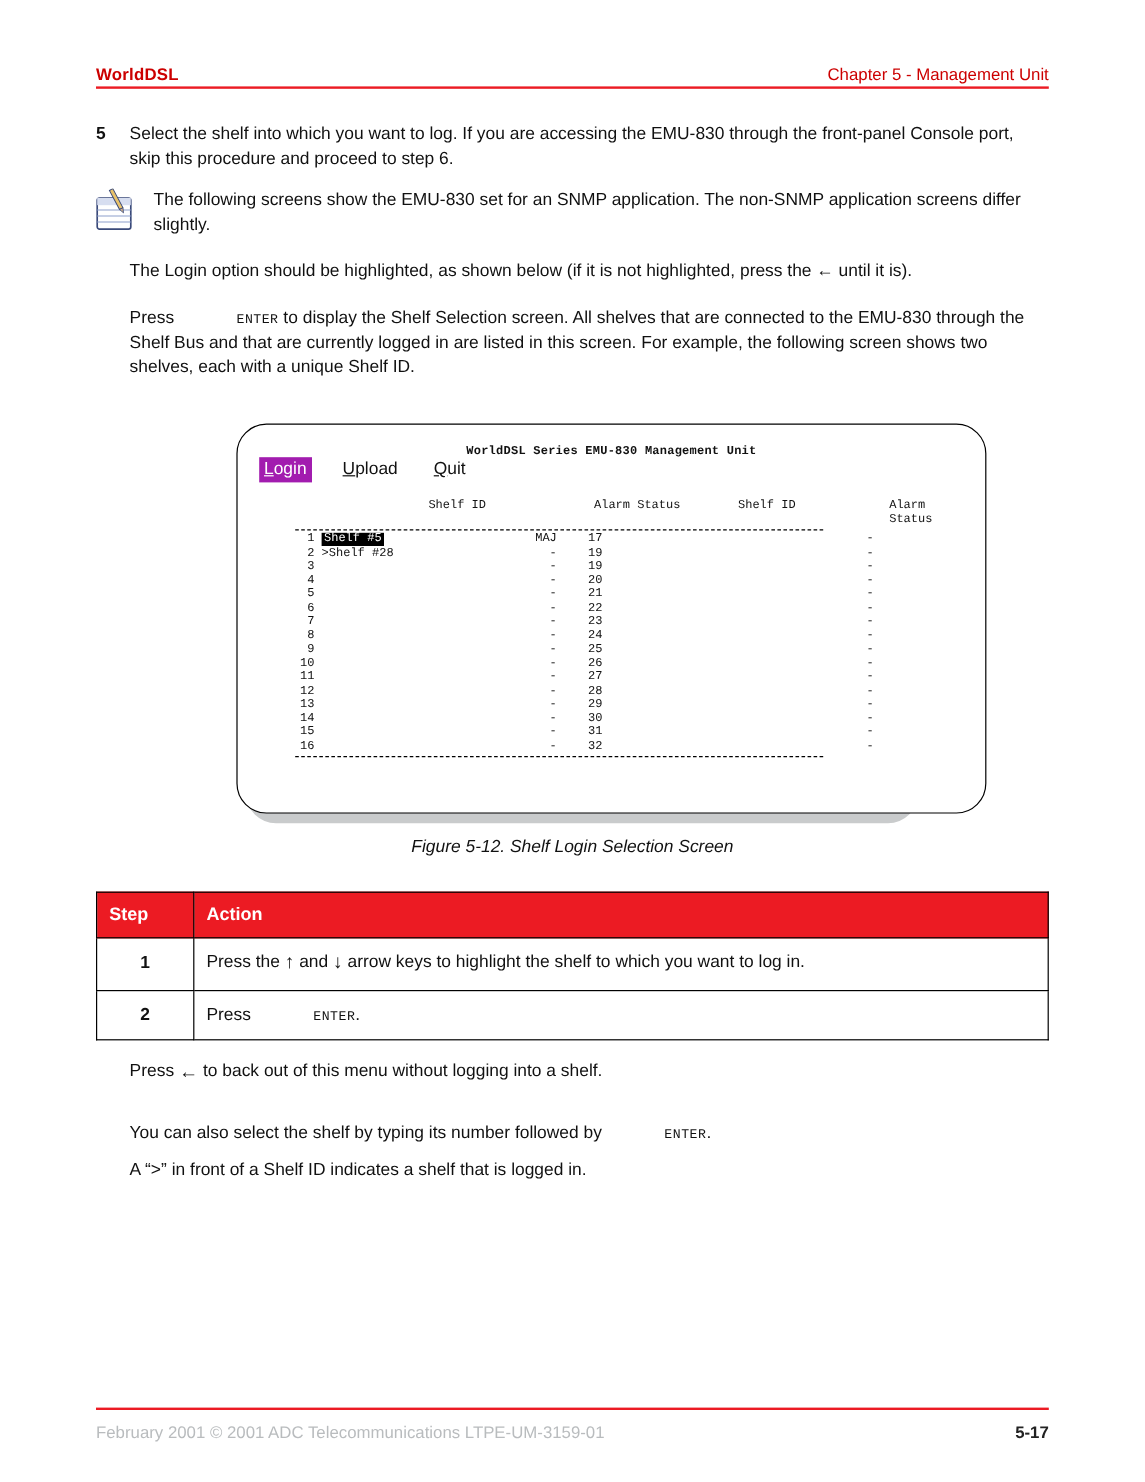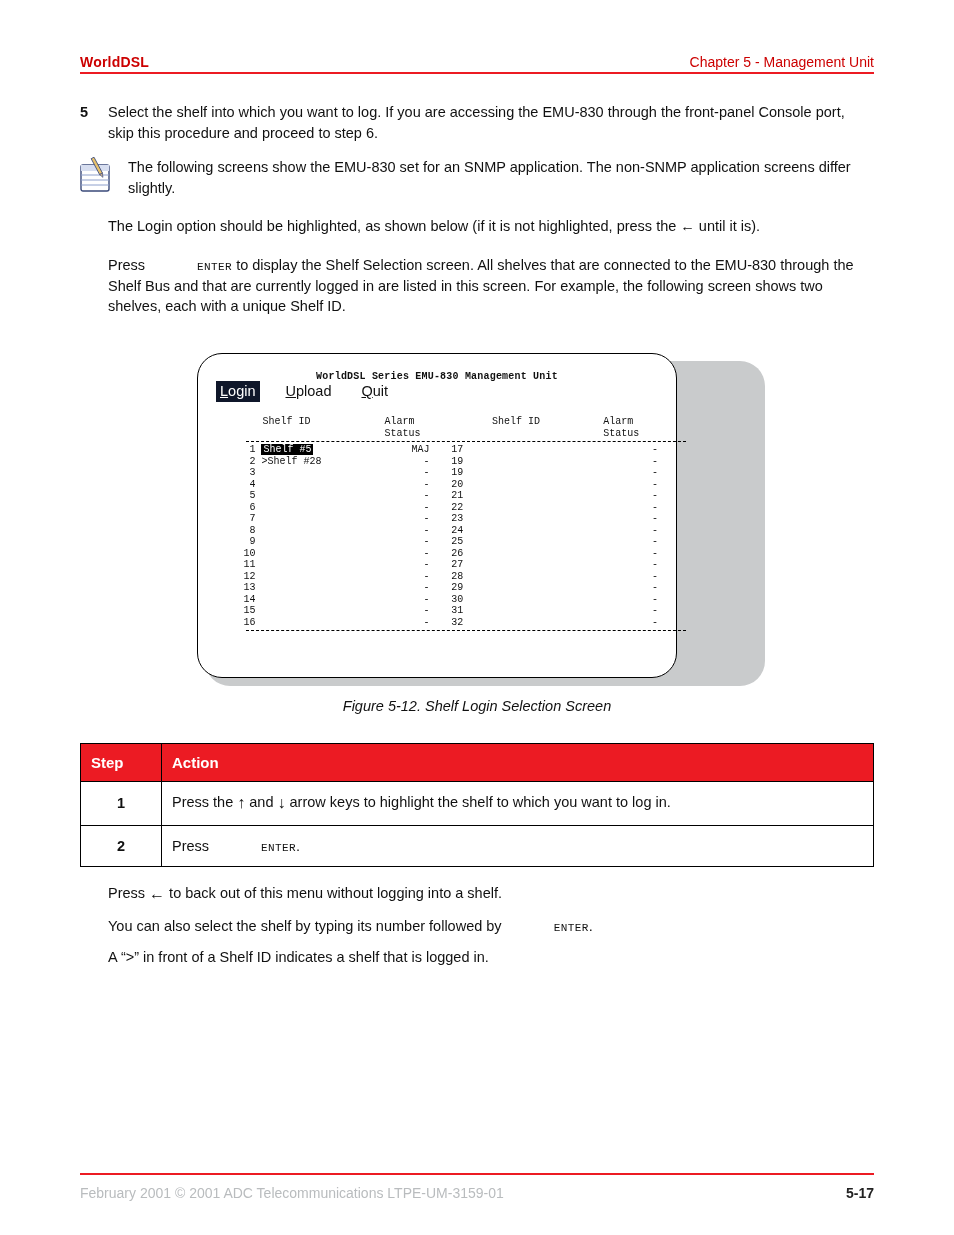--- a/index.html
+++ b/index.html
@@ -21,29 +21,29 @@
   .step-text{}
 
   .note-row{display:flex;align-items:flex-start;margin-top:14px;}
   .note-icon{width:30px;height:36px;margin-right:18px;flex:0 0 30px;}
   .note-icon svg{width:30px;height:36px;display:block;}
   .note-text{}
 
   .para{margin-top:18px;}
 
   .terminal-wrap{margin:36px auto 10px auto;width:560px;position:relative;}
-  .terminal{width:480px;background:#fff;border:1px solid #000;border-radius:25px;box-sizing:border-box;padding:14px 18px 44px 18px;position:relative;z-index:2;}
+  .terminal{width:625px;background:#fff;border:1px solid #000;border-radius:25px;box-sizing:border-box;padding:14px 18px 44px 18px;position:relative;z-index:2;}
   .terminal-shadow{position:absolute;top:8px;left:8px;width:560px;height:100%;background:#c9cbcc;border-radius:25px;z-index:1;}
   .term-menu{display:flex;gap:22px;align-items:center;height:14px;}
-  .menu-sel{background:#0f172a;color:#fff;padding:0 4px;}
+  .menu-sel{background:#a21caf;color:#fff;padding:0 4px;}
   .menu-item{padding:0 4px;}
   .u{text-decoration:underline;}
 
   .shelf-table{font-family:"Courier New",monospace;font-size:10px;line-height:1.15;margin-top:18px;}
-  .shelf-head{display:flex;}
+  .shelf-head{display:flex;justify-content:flex-end;}
   .col-idx{width:46px;text-align:right;padding-right:6px;}
   .col-id{width:138px;}
   .col-alarm{width:58px;text-align:right;padding-right:8px;}
   .col-idx2{width:30px;text-align:right;padding-right:6px;}
   .col-id2{width:158px;}
   .col-alarm2{width:62px;text-align:right;}
   .dashline{border-top:1px dashed #000;margin:2px 0 2px 30px;width:440px;}
   .sh-row{display:flex;}
   .cell-sel{background:#000;color:#fff;padding:0 2px;}
 
@@ -283,21 +283,21 @@
             <span>Press </span><span class="keycap">ENTER</span><span>.</span>
           </td>
         </tr>
       </tbody>
     </table>
 
     <div class="after-table" style="margin-left:28px">
       <div>
         <span>Press </span><span class="arrow">←</span><span> to back out of this menu without logging into a shelf.</span>
       </div>
-      <div style="margin-top:10px">
+      <div style="margin-top:28px">
         <span>You can also select the shelf by typing its number followed by </span><span class="keycap">ENTER</span><span>.</span>
       </div>
       <div style="margin-top:10px">A “&gt;” in front of a Shelf ID indicates a shelf that is logged in.</div>
     </div>
   </div>
 
   <div class="footer-rule"></div>
   <div class="footer-row">
     <span>February 2001  © 2001 ADC Telecommunications  LTPE-UM-3159-01</span>
     <span class="page-num">5-17</span>

